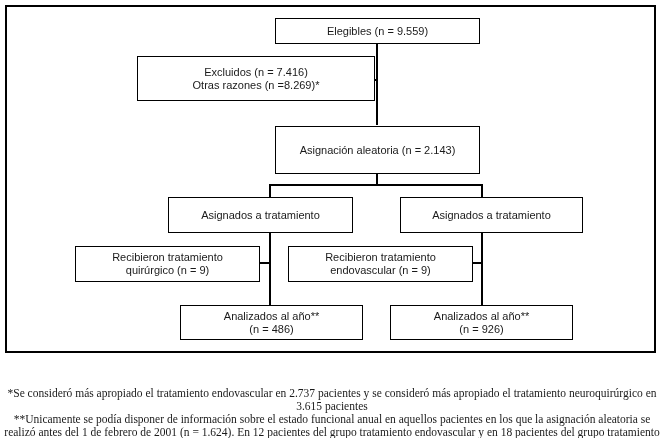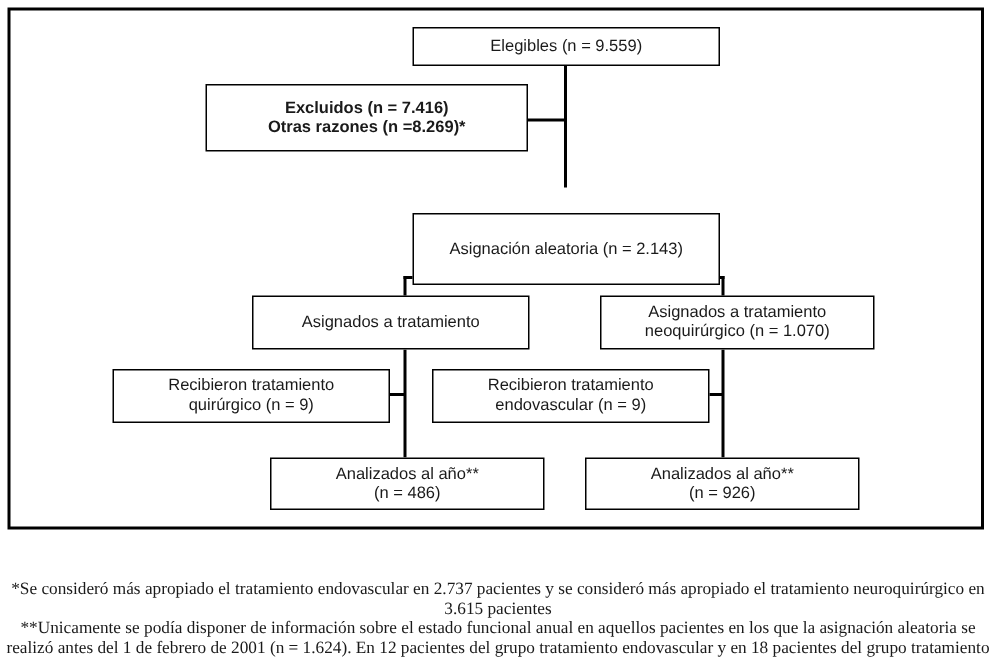--- a/index.html
+++ b/index.html
@@ -9,22 +9,22 @@
   .frame { position:absolute; left:5px; top:5px; width:651px; height:348px; border:2px solid #000; background:#fff; }
   .fbox {
     position:absolute; border:1px solid #000; background:#fff;
     display:flex; flex-direction:column; align-items:center; justify-content:center;
     text-align:center; font-size:11px; line-height:13px; color:#1a1a1a; z-index:2;
   }
   .fbox span { display:block; white-space:nowrap; }
   .hline, .vline { position:absolute; background:#000; z-index:1; }
 
   .box-elegibles   { left:275px; top:18px;  width:205px; height:26px; }
-  .box-excluidos   { left:137px; top:56px;  width:215px; height:45px;font-weight:bold; }
-  .box-asignacion  { left:275px; top:142px; width:205px; height:48px; }
+  .box-excluidos   { left:137px; top:56px;  width:238px; height:45px; }
+  .box-asignacion  { left:275px; top:126px; width:205px; height:48px; }
   .box-asig-endo   { left:168px; top:197px; width:185px; height:36px; }
   .box-asig-neo    { left:400px; top:197px; width:183px; height:36px; }
   .box-recib-quir  { left:75px;  top:246px; width:185px; height:36px; }
   .box-recib-endo  { left:288px; top:246px; width:185px; height:36px; }
   .box-anal-801    { left:180px; top:305px; width:183px; height:35px; }
   .box-anal-793    { left:390px; top:305px; width:183px; height:35px; }
 
   .ln-v-eleg-asig  { left:376px; top:44px;  width:2px;  height:81px; }
   .ln-h-excl       { left:352px; top:79px;  width:25px; height:2px; }
   .ln-v-asig-stub  { left:376px; top:173px; width:2px;  height:13px; }
@@ -73,21 +73,20 @@
   <div class="fbox box-asignacion">
     <span>Asignación aleatoria (n = 2.143)</span>
   </div>
 
   <div class="fbox box-asig-endo">
     <span>Asignados a tratamiento</span>
   </div>
 
   <div class="fbox box-asig-neo">
     <span>Asignados a tratamiento</span>
-    <span>neoquirúrgico (n = 1.070)</span>
   </div>
 
   <div class="fbox box-recib-quir">
     <span>Recibieron tratamiento</span>
     <span>quirúrgico (n = 9)</span>
   </div>
 
   <div class="fbox box-recib-endo">
     <span>Recibieron tratamiento</span>
     <span>endovascular (n = 9)</span>

